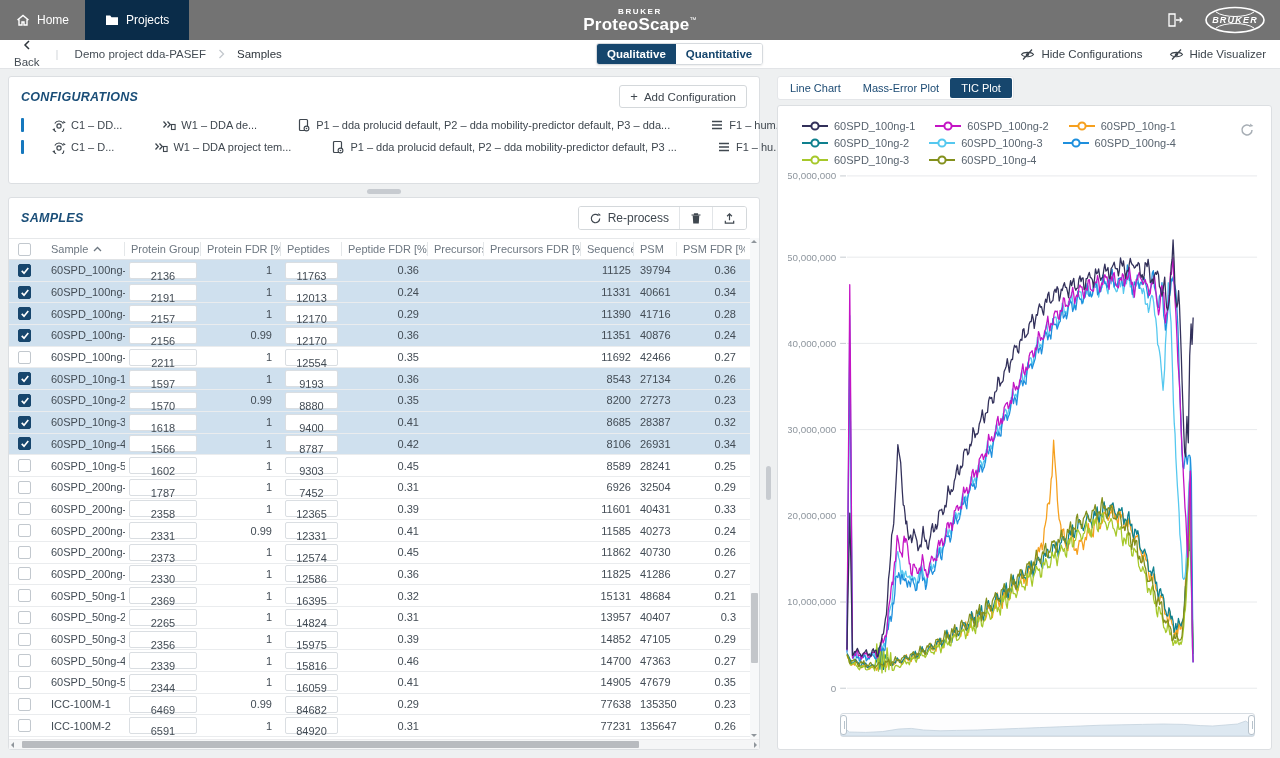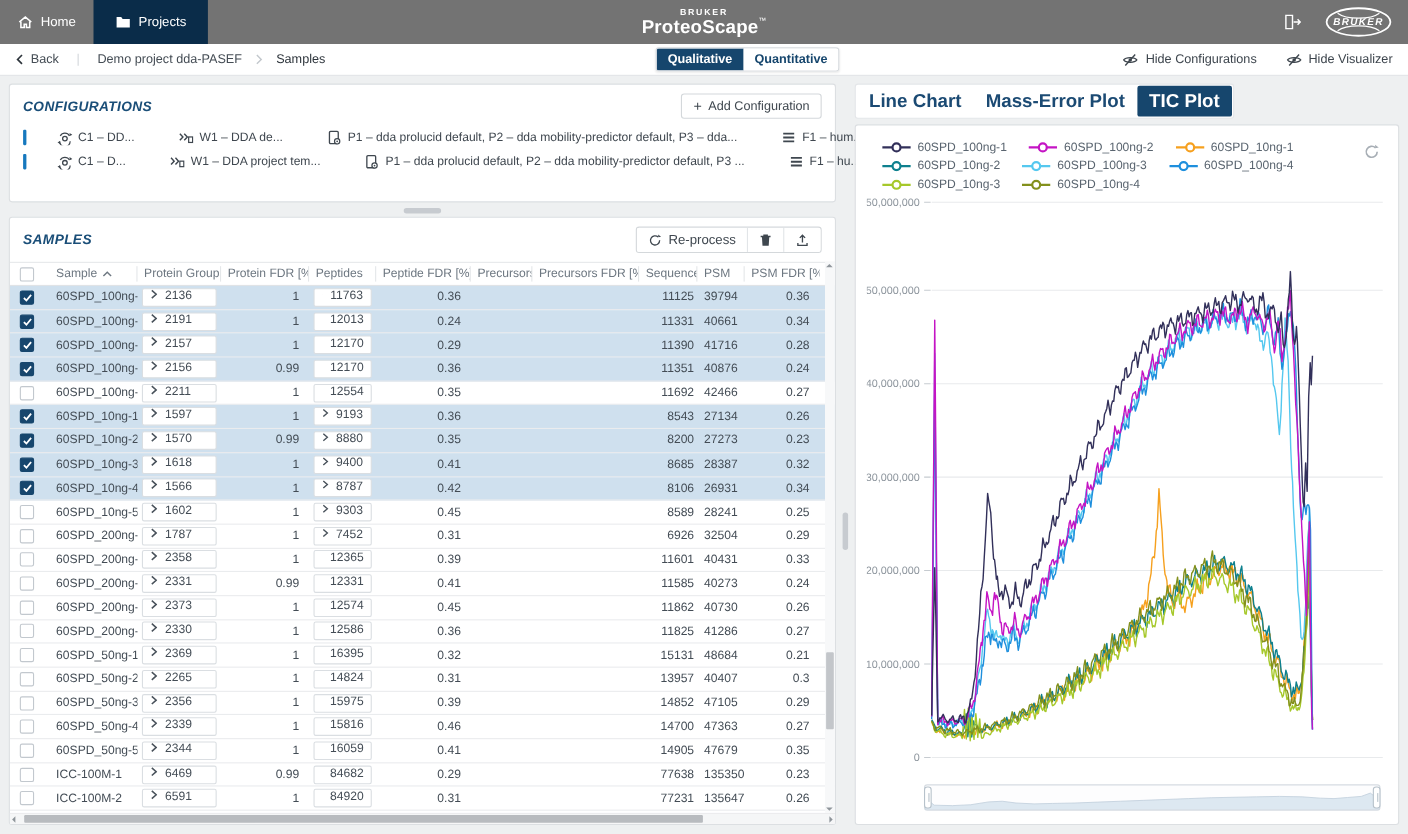--- a/index.html
+++ b/index.html
@@ -18,21 +18,21 @@
   .brand-name b{font-weight:700;}
   .brand-name sup{font-size:7px;vertical-align:top;}
   .top-right{margin-left:auto;display:flex;align-items:center;gap:20px;padding-right:14px;}
   .bruker-badge{position:relative;width:62px;height:30px;}
   .bruker-badge span{position:absolute;left:50%;top:50%;transform:translate(-50%,-50%);font-size:9px;font-weight:700;font-style:italic;letter-spacing:1.2px;}
 
   
   .subbar{height:29px;background:#fff;border-bottom:1px solid #e2e4e7;display:flex;align-items:center;padding:0 14px;position:relative;font-size:11.5px;color:#454d55;}
   .crumb{display:flex;align-items:center;gap:8px;}
   .crumb .sep{color:#d3d7db;margin:0 8px;}
-  .crumb .back{display:flex;align-items:center;gap:6px;cursor:pointer;}
+  .crumb .back{display:flex;align-items:center;gap:6px;cursor:pointer;flex-direction:column;}
   .crumb .page{color:#2e353c;}
   .mode-toggle{position:absolute;left:596px;top:3px;display:flex;border:1px solid #d6dade;border-radius:3px;overflow:hidden;box-shadow:0 1px 2px rgba(0,0,0,.08);}
   .mode-btn{padding:4px 10px;font-size:11.5px;font-weight:700;background:#fff;color:#16466d;cursor:pointer;}
   .mode-btn.active{background:#16466d;color:#fff;}
   .subbar-right{margin-left:auto;display:flex;gap:26px;}
   .hide-link{display:flex;align-items:center;gap:6px;cursor:pointer;color:#3c444c;}
 
   
   .main{display:flex;padding:7px 8px 8px 8px;gap:2px;height:689px;}
   .left-col{width:752px;display:flex;flex-direction:column;}
@@ -62,33 +62,33 @@
   .table-wrap{flex:1;position:relative;display:flex;flex-direction:column;min-height:0;margin-top:2px;}
   .grid-row{display:grid;grid-template-columns:36px 80px 76px 80px 61px 86px 56px 97px 53px 43px 68px;align-items:center;}
   .t-head{height:22px;border-top:1px solid #e6e8ea;border-bottom:1px solid #e0e3e6;color:#6d7781;font-size:11px;}
   .t-head .hcell{padding:0 6px;display:flex;align-items:center;gap:5px;height:14px;border-right:1px solid #e4e7e9;overflow:hidden;white-space:nowrap;cursor:pointer;}
   .t-head .hcell:last-child{border-right:none;justify-content:flex-start;}
   .t-body{flex:1;overflow:hidden;}
   .t-row{height:21.7px;border-bottom:1px solid #eaecee;font-size:11px;color:#434c55;cursor:pointer;}
   .t-row.sel{background:#cfe0ee;}
   .cell{padding:0 6px;white-space:nowrap;overflow:hidden;}
   .num-r{text-align:right;padding-right:9px;}
-  .chev-box{display:flex;gap:7px;background:#fff;border:1px solid #dadee2;border-radius:2px;height:17px;padding:0 7px;margin:0 4px;}
+  .chev-box{display:flex;align-items:center;gap:7px;background:#fff;border:1px solid #dadee2;border-radius:2px;height:17px;padding:0 7px;margin:0 4px;flex-direction:column;}
   .cb{width:13px;height:13px;border:1px solid #c2c8ce;border-radius:2px;background:#fff;margin-left:9px;display:flex;align-items:center;justify-content:center;cursor:pointer;}
   .cb.on{background:#17466d;border-color:#17466d;}
 
   .h-scroll{height:10px;background:#f5f6f7;position:relative;border-top:1px solid #ececee;flex:none;}
   .h-thumb{position:absolute;top:1px;height:7px;background:#b8bbbf;border-radius:1px;left:13px;width:617px;cursor:pointer;}
   .arr{position:absolute;width:0;height:0;border:3.5px solid transparent;}
   .v-scroll{position:absolute;right:0;top:0;bottom:10px;width:9px;background:#f7f8f9;}
   .v-thumb{position:absolute;left:1px;width:7px;background:#c3c6ca;border-radius:1px;top:355px;height:70px;cursor:pointer;}
 
   
   .viz-tabs{display:inline-flex;background:#fff;border:1px solid #e4e6e9;border-radius:3px;padding:1px;margin-bottom:5px;align-self:flex-start;}
-  .viz-tab{padding:4px 11px;font-size:17px;font-weight:700;color:#1b4a73;cursor:pointer;border-radius:2px;white-space:nowrap;}
+  .viz-tab{padding:4px 11px;font-size:11px;font-weight:400;color:#1b4a73;cursor:pointer;border-radius:2px;white-space:nowrap;}
   .viz-tab.active{background:#16466d;color:#fff;}
   .chart-card{flex:1;display:flex;flex-direction:column;min-height:0;position:relative;padding:6px 10px 10px 10px;}
   .legend{display:flex;flex-wrap:wrap;column-gap:20px;row-gap:5px;padding:8px 34px 2px 14px;font-size:11px;color:#59646f;}
   .lg-item{display:flex;align-items:center;gap:6px;cursor:pointer;}
   .chart-refresh{position:absolute;right:16px;top:16px;cursor:pointer;}
   #plot-svg{width:100%;flex:1;min-height:0;}
   .minimap{position:relative;height:24px;border:1px solid #d6dce2;border-radius:3px;margin:0 6px 2px 52px;background:#fdfdfe;}
   .minimap svg{position:absolute;inset:0;width:100%;height:100%;}
   .mm-handle{position:absolute;top:1px;bottom:1px;width:7px;background:#fff;border:1px solid #b7c2cb;border-radius:3px;cursor:ew-resize;}
   .mm-handle i{position:absolute;left:2.5px;top:5px;bottom:5px;width:1px;background:#b7c2cb;}

